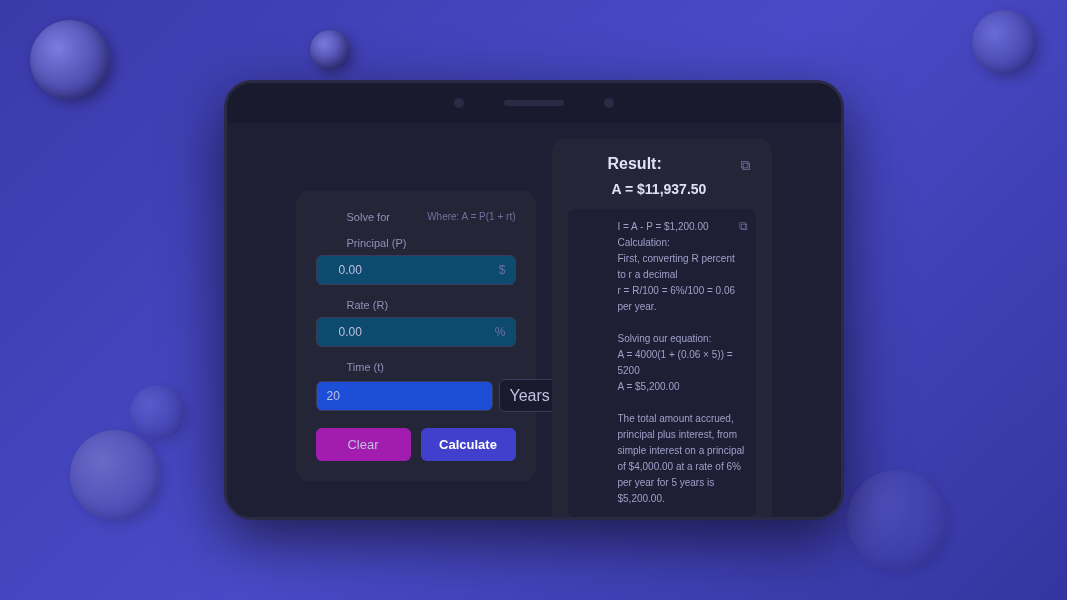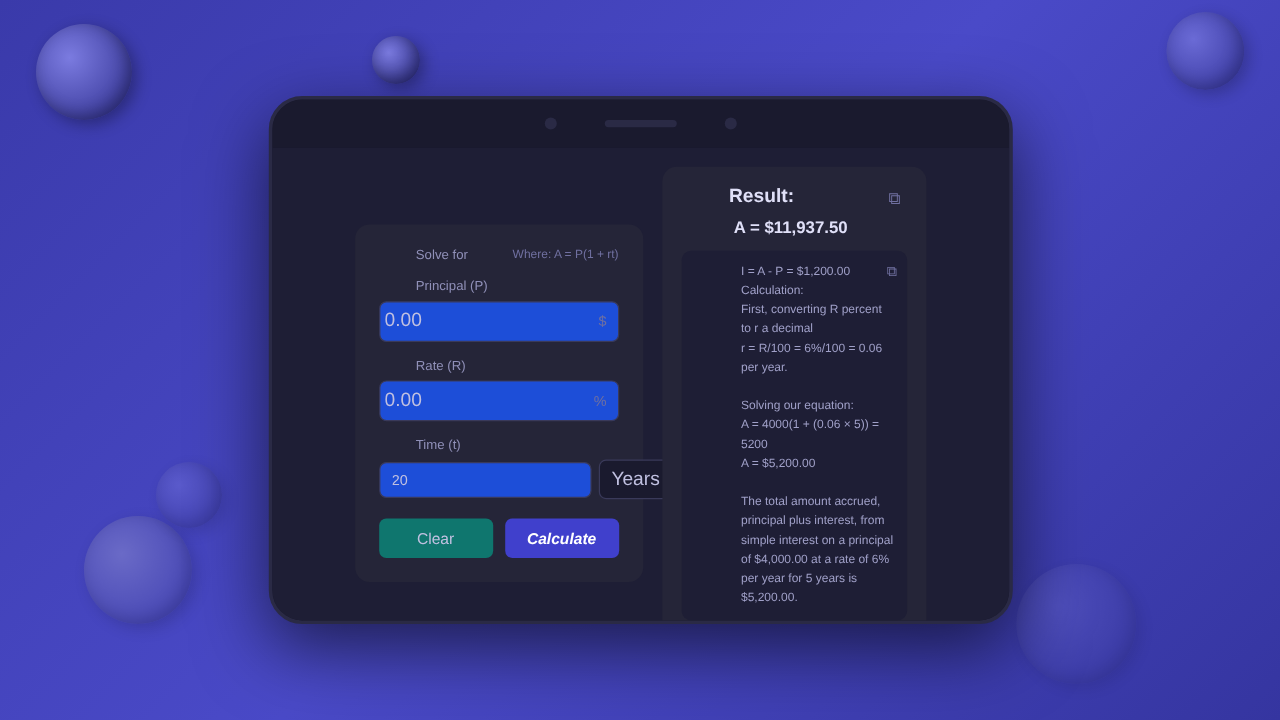--- a/index.html
+++ b/index.html
@@ -149,26 +149,26 @@
       pointer-events: none;
     }
 
     .input-with-suffix {
       position: relative;
       display: flex;
       align-items: center;
     }
     .input-with-suffix input {
       width: 100%;
-      background: #1d4ed8;
+      background: #0c4a6e;
       border: 1px solid #3a3a5a;
       border-radius: 6px;
       color: #c0c0e0;
-      font-size: 16px;
-      padding: 7px 30px 7px 4px;
+      font-size: 12px;
+      padding: 7px 30px 7px 22px;
       outline: none;
     }
     .input-suffix {
       position: absolute;
       right: 10px;
       color: #7070a0;
       font-size: 12px;
       pointer-events: none;
     }
 
@@ -212,39 +212,38 @@
       pointer-events: none;
     }
 
     .btn-row {
       display: flex;
       gap: 10px;
       margin-top: 16px;
     }
     .btn-clear {
       flex: 1;
-      background: #0f766e;
+      background: #a21caf;
       border: none;
       border-radius: 6px;
       color: #c0c0e0;
       font-size: 13px;
       padding: 9px;
       cursor: pointer;
     }
     .btn-calculate {
       flex: 1;
       background: #4040cc;
       border: none;
       border-radius: 6px;
       color: #ffffff;
       font-size: 13px;
       padding: 9px;
       cursor: pointer;
       font-weight: 600;
-      font-style: italic;
     }
 
     
     .result-panel {
       background: #252538;
       border-radius: 12px;
       padding: 16px;
       width: 220px;
       flex-shrink: 0;
       align-self: stretch;

